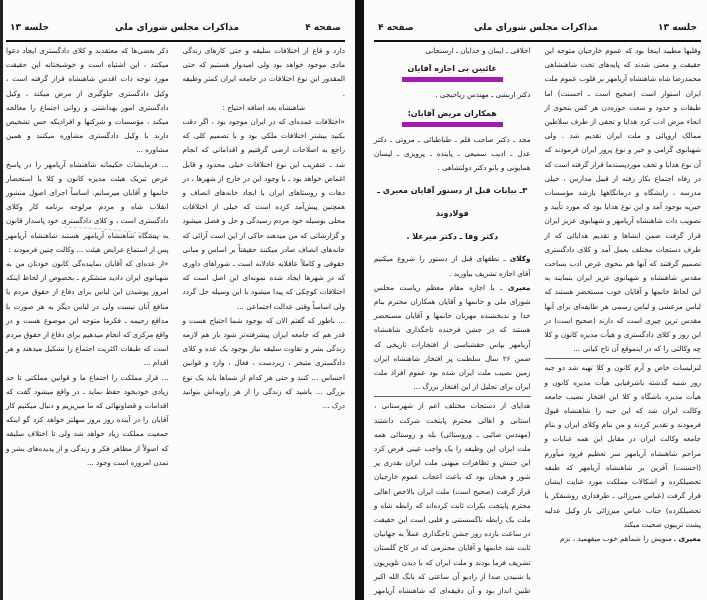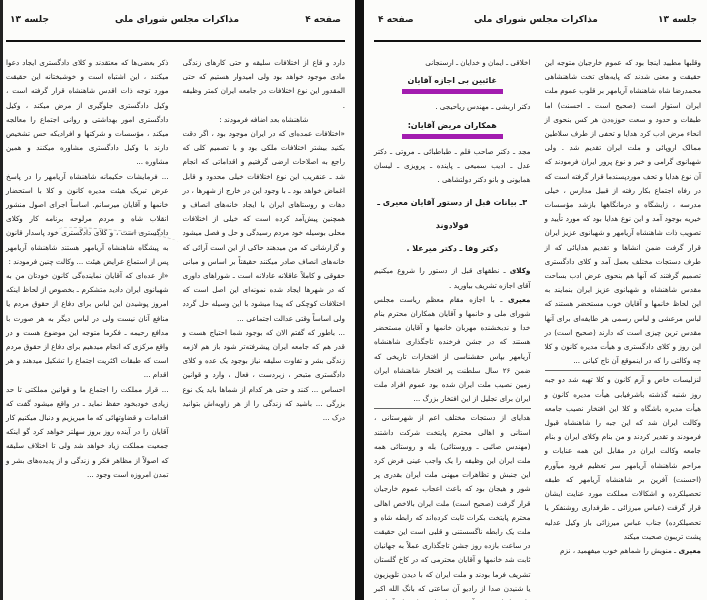--- a/index.html
+++ b/index.html
@@ -18,22 +18,22 @@
   .page-left { width:355px; padding:0 10px 0 6px; }
   .gutter { width:9px; height:600px; background:#111; }
   .page-right { width:343px; padding:0 6px 0 10px; }
   .edge-left { position:absolute; left:0; top:0; width:3px; height:600px; background:#222; }
   .header {
     display:flex; justify-content:space-between; align-items:flex-end;
     height:22px; margin-top:18px; padding:0 4px;
     border-bottom:2px solid #111;
     direction:rtl; font-weight:bold; font-size:9px;
   }
-  .header span { padding-bottom:16px; }
-  .columns { display:flex; flex-direction:row-reverse; gap:14px; margin-top:14px; direction:rtl; }
+  .header span { padding-bottom:8px; }
+  .columns { display:flex; flex-direction:row-reverse; gap:14px; margin-top:2px; direction:rtl; }
   .col { flex:1; font-size:7.2px; line-height:14.2px; text-align:justify; direction:rtl; }
   .col p { margin:0; }
   .heading-u { text-align:center; font-weight:bold; font-size:8px; border-bottom:5px solid #a21caf; display:inline-block; margin:4px 0 6px; padding:0 6px 1px; }
   .center { text-align:center; }
   .section-title { text-align:center; font-weight:bold; font-size:8px; line-height:23px; margin:4px 0; }
   .speaker { font-weight:bold; }
   .rule { border-top:1px solid #666; margin:2px 0; }
   .curve { position:absolute; left:58px; top:230px; width:120px; height:10px; border-top:1px dashed #888; border-radius:50%; transform:rotate(6deg); opacity:.6; }
 </style>
 </head>
@@ -50,21 +50,21 @@
     </div>
     <div class="columns">
       <div class="col">
         <p>ذکر بعضی‌ها که معتقدند و کلای دادگستری ایجاد دعوا میکنند ، این اشتباه است و خوشبختانه این حقیقت مورد توجه ذات اقدس شاهنشاه قرار گرفته است ، وکیل دادگستری جلوگیری از مرض میکند ، وکیل دادگستری امور بهداشتی و روانی اجتماع را معالجه میکند ، مؤسسات و شرکتها و افرادیکه حس تشخیص دارند با وکیل دادگستری مشاوره میکنند و همین مشاوره ...</p>
         <p>... فرمایشات حکیمانه شاهنشاه آریامهر را در پاسخ عرض تبریک هیئت مدیره کانون و کلا با استحضار خانمها و آقایان میرسانم. اساساً اجرای اصول منشور انقلاب شاه و مردم مرلوحه برنامه کار وکلای دادگستری است ، و کلای دادگستری خود پاسدار قانون به پیشگاه شاهنشاه آریامهر هستند شاهنشاه آریامهر پس از استماع عرایض هیئت ... وکالت چنین فرمودند :</p>
         <p>«از عده‌ای که آقایان نماینده‌گی کانون خودتان من به شهبانوی ایران دادید متشکرم ـ بخصوص از لحاظ اینکه امروز پوشیدن این لباس برای دفاع از حقوق مردم یا منافع آنان نیست ولی در لباس دیگر به هر صورت با مدافع رحیمه ـ فکرما متوجه این موضوع هست و در واقع مرکزی که انجام میدهیم برای دفاع از حقوق مردم است که طبقات اکثریت اجتماع را تشکیل میدهند و هر اقدام ...</p>
         <p>... قرار مملکت را اجتماع ما و قوانین مملکتی تا حد زیادی خودبخود حفظ نماید ـ در واقع میشود گفت که اقدامات و قضاوتهائی که ما میریزیم و دنبال میکنیم کار آقایان را در آینده روز بروز سهلتر خواهد کرد گو اینکه جمعیت مملکت زیاد خواهد شد ولی تا اختلاف سلیقه که اصولاً از مظاهر فکر و زندگی و از پدیده‌های بشر و تمدن امروزه است وجود ...</p>
       </div>
       <div class="col">
         <p>دارد و قاع از اختلافات سلیقه و حتی کارهای زندگی مادی موجود خواهد بود ولی امیدوار هستیم که حتی المقدور این نوع اختلافات در جامعه ایران کمتر وظیفه .</p>
-        <p class="center">شاهنشاه بعد اضافه فرمودند :</p>
+        <p class="center">شاهنشاه بعد اضافه احتیاج :</p>
         <p>«اختلافات عمده‌ای که در ایران موجود بود ، اگر دقت بکنید بیشتر اختلافات ملکی بود و با تصمیم کلی که راجع به اصلاحات ارضی گرفتیم و اقداماتی که انجام شد ـ عنقریب این نوع اختلافات خیلی محدود و قابل اغماض خواهد بود ـ با وجود این در خارج از شهرها ، در دهات و روستاهای ایران با ایجاد خانه‌های انصاف و همچنین پیش‌آمد کرده است که خیلی از اختلافات محلی بوسیله خود مردم رسیدگی و حل و فصل میشود و گزارشاتی که من میدهند حاکی از این است آرائی که خانه‌های انصاف صادر میکنند حقیقتاً بر اساس و مبانی حقوقی و کاملاً عاقلانه عادلانه است ـ شوراهای داوری که در شهرها ایجاد شده نمونه‌ای این اصل است که اختلافات کوچکی که پیدا میشود با این وسیله حل گردد ولی اساساً وقتی عدالت اجتماعی ...</p>
         <p>... باطور که گفتم الان که بوجود شما احتیاج هست و قدر هم که جامعه ایران پیشرفته‌تر شود باز هم لازمه زندگی بشر و تفاوت سلیقه نیاز بوجود یک عده و کلای دادگستری متبحر ، زبردست ، فعال ، وارد و قوانین احساس ... کنند و حتی هر کدام از شماها باید یک نوع بزرگی ... باشید که زندگی را از هر زاویه‌اش بتوانید درک ...</p>
       </div>
     </div>
     <div class="curve"></div>
   </div>
 
   <div class="gutter"></div>
 
   <div class="page page-right">

